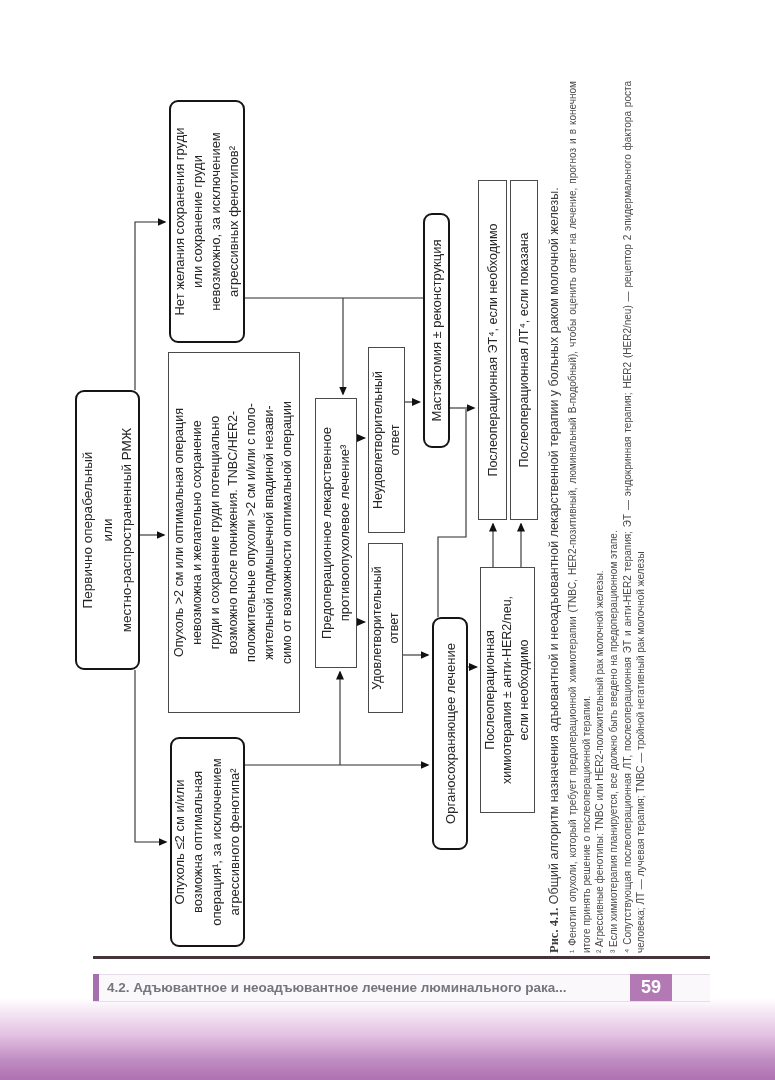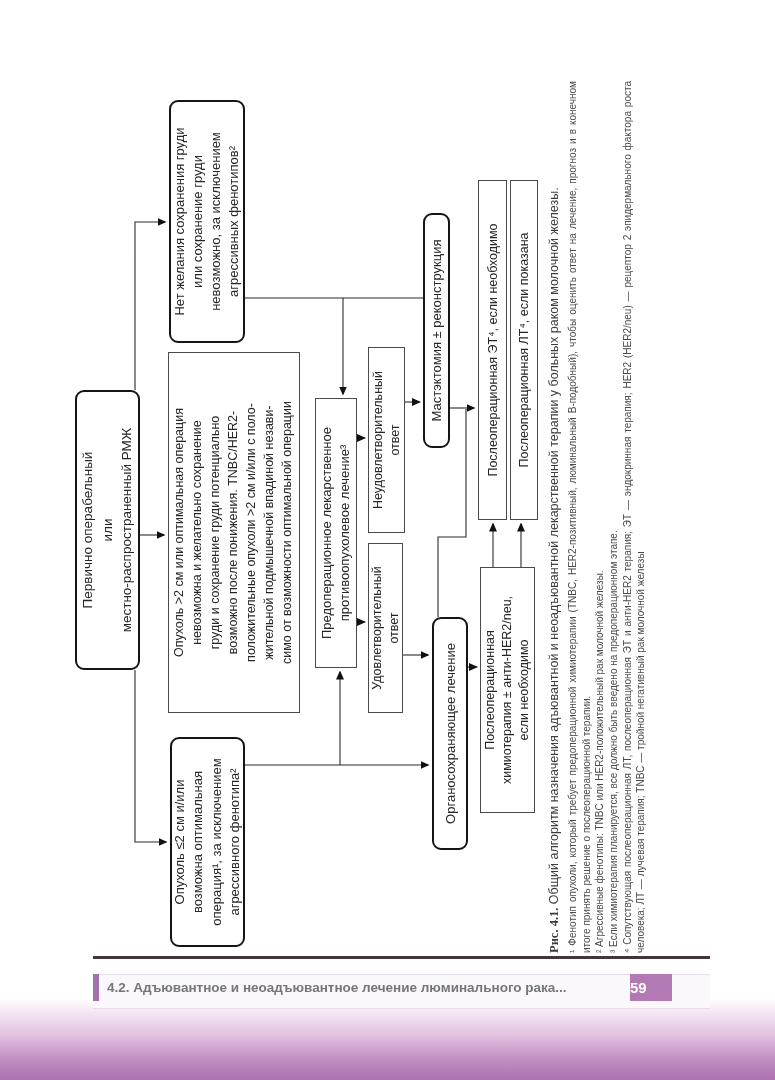--- a/index.html
+++ b/index.html
@@ -41,32 +41,32 @@
   .b-et      {left:455px;top:418px;width:340px;height:29px; font-size:12.5px;}
   .b-rt      {left:455px;top:450px;width:340px;height:28px; font-size:12.5px;}
   
   .caption{position:absolute;left:22px;top:486px;width:872px;color:#3c3c3c;}
   .cap-main{font-size:12.5px;line-height:1.38;text-align:justify;}
   .cap-main .cap-label{font-weight:bold;font-family:"Liberation Serif",serif;}
   .footnotes{margin-top:3px;font-size:10px;line-height:1.36;text-align:justify;color:#4a4a4a;}
   
   .footer-rule{position:absolute;left:93px;top:956px;width:617px;height:2.5px;background:var(--rule,#453539);}
   .footer-bar{
-    position:absolute;left:93px;top:974px;width:617px;height:35px;
+    position:absolute;left:93px;top:974px;width:617px;height:28px;
     background:#faf8fb;border-top:1px solid #e6dcea;border-bottom:1px solid #e6dcea;
     box-sizing:border-box;
   }
   .footer-accent{position:absolute;left:0;top:-1px;width:6px;height:27px;background:var(--accent,#a471ae);}
   .footer-text{
     position:absolute;left:14px;top:0;height:25px;line-height:25px;
     font-size:13.5px;font-weight:bold;color:var(--footerText,#75767c);white-space:nowrap;
   }
   .page-badge{
     position:absolute;left:537px;top:-1px;width:42px;height:27px;line-height:27px;
-    background:var(--badge,#b379b5);color:#ffffff;font-size:15px;font-weight:bold;
+    background:var(--badge,#b379b5);color:#ffffff;font-size:18px;font-weight:bold;text-align:center;
   }
 </style>
 </head>
 <body>
 
 <div class="page">
 
   <div class="bottom-gradient"></div>
 
   <div class="figure-rot">

